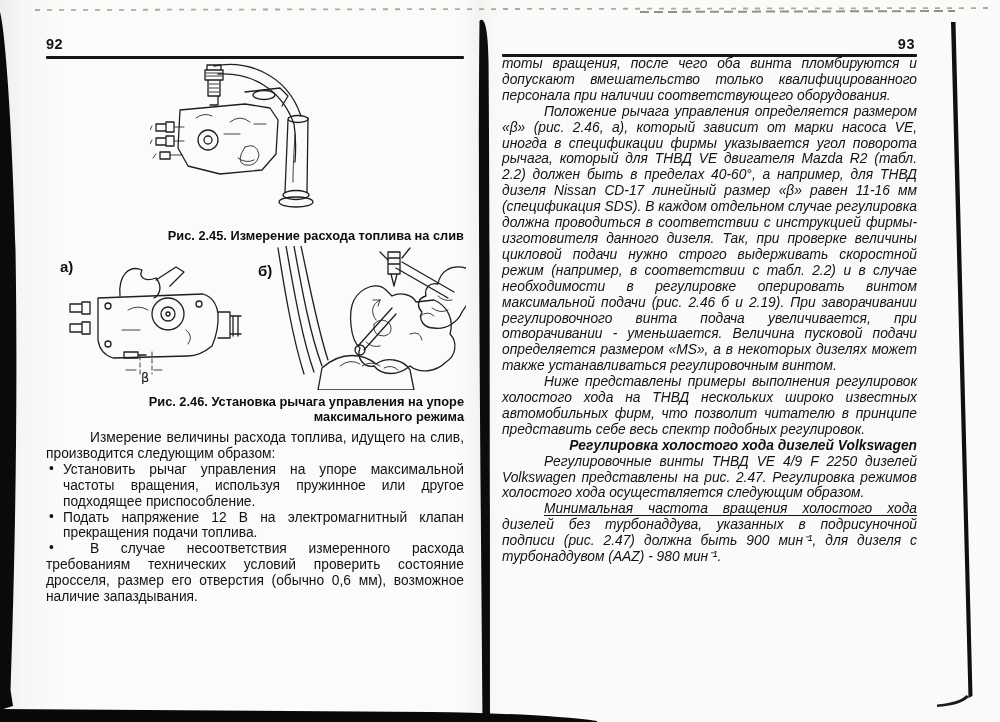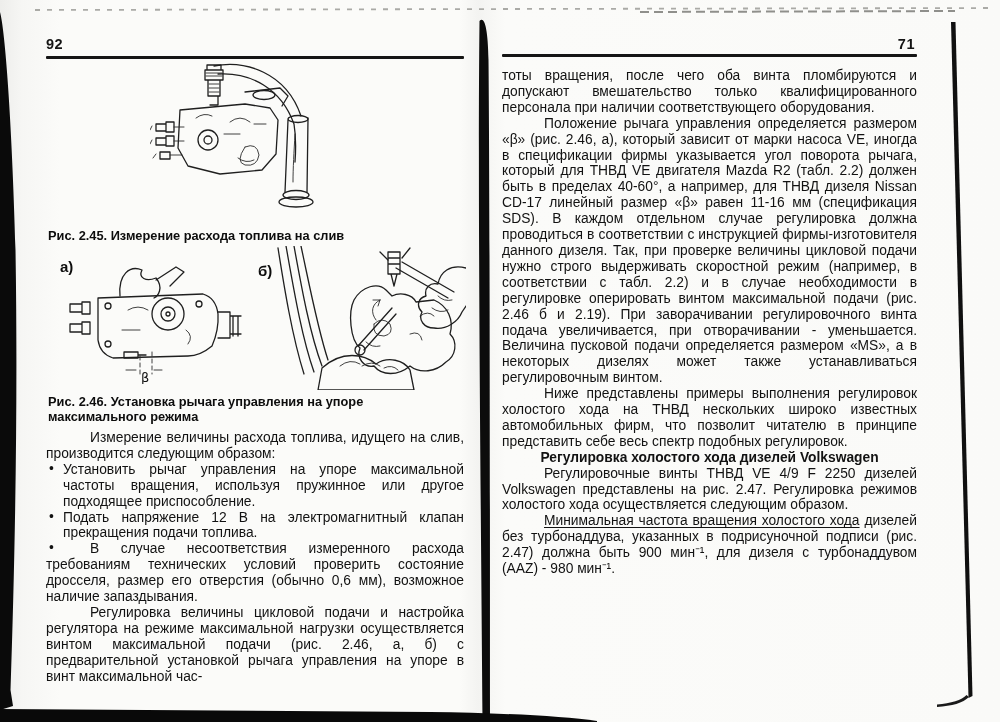--- a/index.html
+++ b/index.html
@@ -14,29 +14,29 @@
   .page-right{left:502px;top:28px;width:415px;}
   .pagenum{position:absolute;top:6px;font-weight:bold;font-size:14.5px;letter-spacing:.5px;}
   .pagenum.right{right:2px;top:8px;}
   .headrule{position:absolute;left:0;right:0;top:26px;height:3px;background:#151515;border-radius:1px;}
   .page-right .headrule{height:2.5px;}
   .fig-svg{position:absolute;}
   .fig-svg svg{display:block;width:100%;height:100%;}
   .sketch{stroke:#1f1f1f;fill:none;stroke-width:1.3;stroke-linecap:round;stroke-linejoin:round;}
   .sketch-thin{stroke:#2a2a2a;fill:none;stroke-width:.9;stroke-linecap:round;}
   svg text{font-family:"DejaVu Sans",sans-serif;font-size:13px;fill:#111;}
-  .figcap{position:absolute;left:2px;right:0;text-align:left;font-weight:bold;font-size:12.8px;line-height:15px;color:#0d0d0d;}
+  .figcap{position:absolute;left:16px;right:0;text-align:right;font-weight:bold;font-size:12.8px;line-height:15px;color:#0d0d0d;}
   .figlabel{position:absolute;font-weight:bold;font-size:15px;color:#0d0d0d;}
   .bodytext{position:absolute;left:0;right:0;font-size:13.8px;line-height:15.9px;text-align:justify;color:#121212;}
   .bodytext p{margin:0;}
   .ind{text-indent:44px;}
   .page-right .ind{text-indent:42px;}
   .bullet{position:relative;padding-left:17px;}
   .bullet .dot{position:absolute;left:3px;top:-1px;}
-  .sect-head{margin:16px 0 0 0;text-align:center;font-weight:bold;}
+  .sect-head{margin:16px 0 0 0;text-align:right;font-weight:bold;}
   .u{text-decoration:underline;text-underline-offset:2px;text-decoration-thickness:1px;}
 </style>
 </head>
 <body>
 
 <div class="scan">
 
   <div class="page page-left">
     <div class="pagenum">92</div>
     <div class="headrule"></div>
@@ -141,29 +141,28 @@
         <span>Установить рычаг управления на упоре максимальной частоты вращения, используя пружинное или другое подходящее приспособление.</span>
       </div>
       <div class="bullet">
         <span class="dot">•</span>
         <span>Подать напряжение 12 В на электромагнитный клапан прекращения подачи топлива.</span>
       </div>
       <div class="bullet">
         <span class="dot">•</span>
       </div>
       <p class="ind">В случае несоответствия измеренного расхода требованиям технических условий проверить состояние дросселя, размер его отверстия (обычно 0,6 мм), возможное наличие запаздывания.</p>
-      <p class="ind">Регулировка величины цикловой подачи и настройка регулятора на режиме максимальной нагрузки осуществляется винтом максимальной подачи (рис. 2.46, а, б) с предварительной установкой рычага управления на упоре в винт максимальной час-</p>
     </div>
   </div>
 
   <div class="page page-right">
-    <div class="pagenum right">71</div>
+    <div class="pagenum right">93</div>
     <div class="headrule"></div>
 
-    <div class="bodytext" style="top:40px;">
+    <div class="bodytext" style="top:28px;font-style:italic;">
       <p>тоты вращения, после чего оба винта пломбируются и допускают вмешательство только квалифицированного персонала при наличии соответствующего оборудования.</p>
       <p class="ind">Положение рычага управления определяется размером «β» (рис. 2.46, а), который зависит от марки насоса VE, иногда в спецификации фирмы указывается угол поворота рычага, который для ТНВД VE двигателя Mazda R2 (табл. 2.2) должен быть в пределах 40-60°, а например, для ТНВД дизеля Nissan CD-17 линейный размер «β» равен 11-16 мм (спецификация SDS). В каждом отдельном случае регулировка должна проводиться в соответствии с инструкцией фирмы-изготовителя данного дизеля. Так, при проверке величины цикловой подачи нужно строго выдерживать скоростной режим (например, в соответствии с табл. 2.2) и в случае необходимости в регулировке оперировать винтом максимальной подачи (рис. 2.46 б и 2.19). При заворачивании регулировочного винта подача увеличивается, при отворачивании - уменьшается. Величина пусковой подачи определяется размером «MS», а в некоторых дизелях может также устанавливаться регулировочным винтом.</p>
       <p class="ind">Ниже представлены примеры выполнения регулировок холостого хода на ТНВД нескольких широко известных автомобильных фирм, что позволит читателю в принципе представить себе весь спектр подобных регулировок.</p>
       <p class="sect-head">Регулировка холостого хода дизелей Volkswagen</p>
       <p class="ind">Регулировочные винты ТНВД VE 4/9 F 2250 дизелей Volkswagen представлены на рис. 2.47. Регулировка режимов холостого хода осуществляется следующим образом.</p>
       <p class="ind"><span class="u">Минимальная частота вращения холостого хода</span><span> дизелей без турбонаддува, указанных в подрисуночной подписи (рис. 2.47) должна быть 900 мин⁻¹, для дизеля с турбонаддувом (AAZ) - 980 мин⁻¹.</span></p>
     </div>
   </div>
 
   <svg class="artifacts" viewBox="0 0 1000 722">

